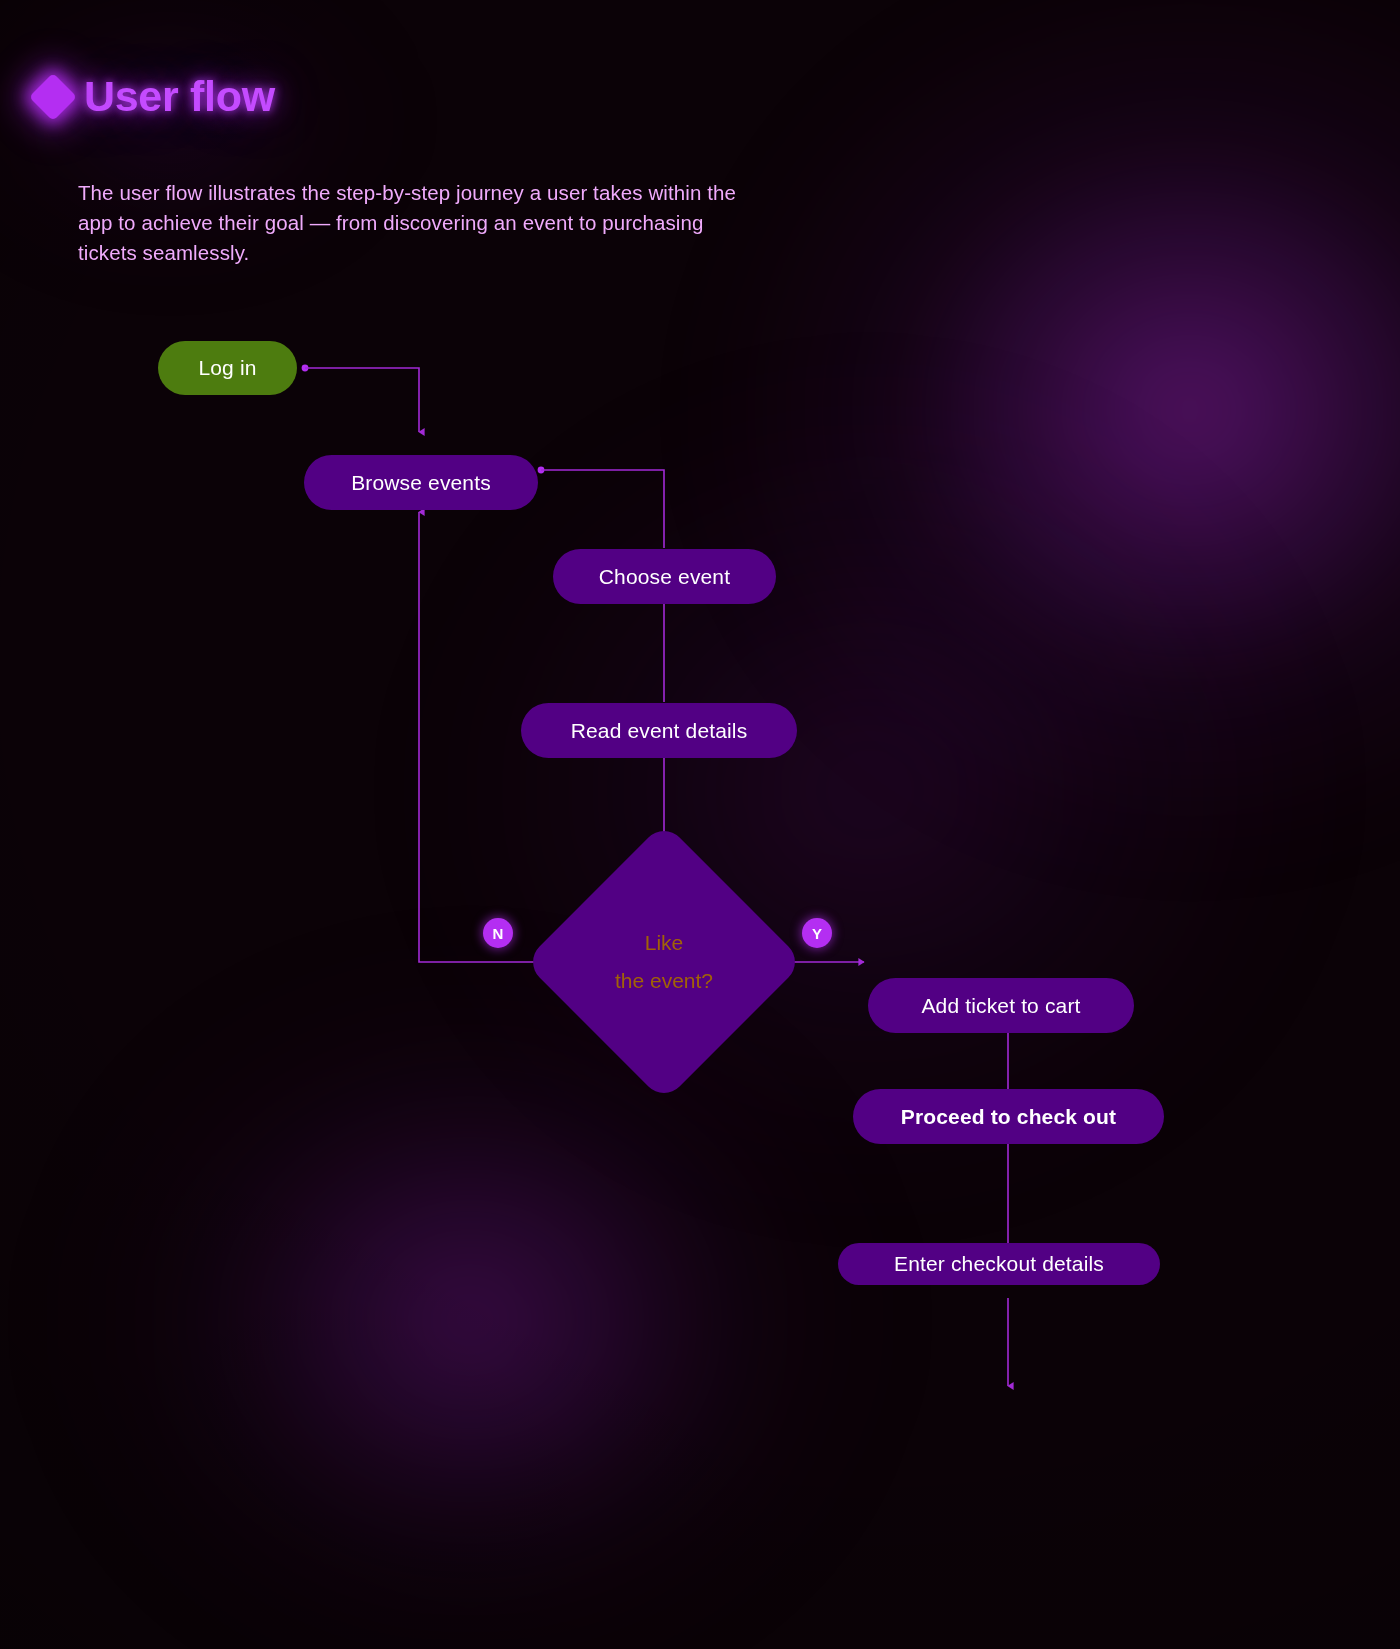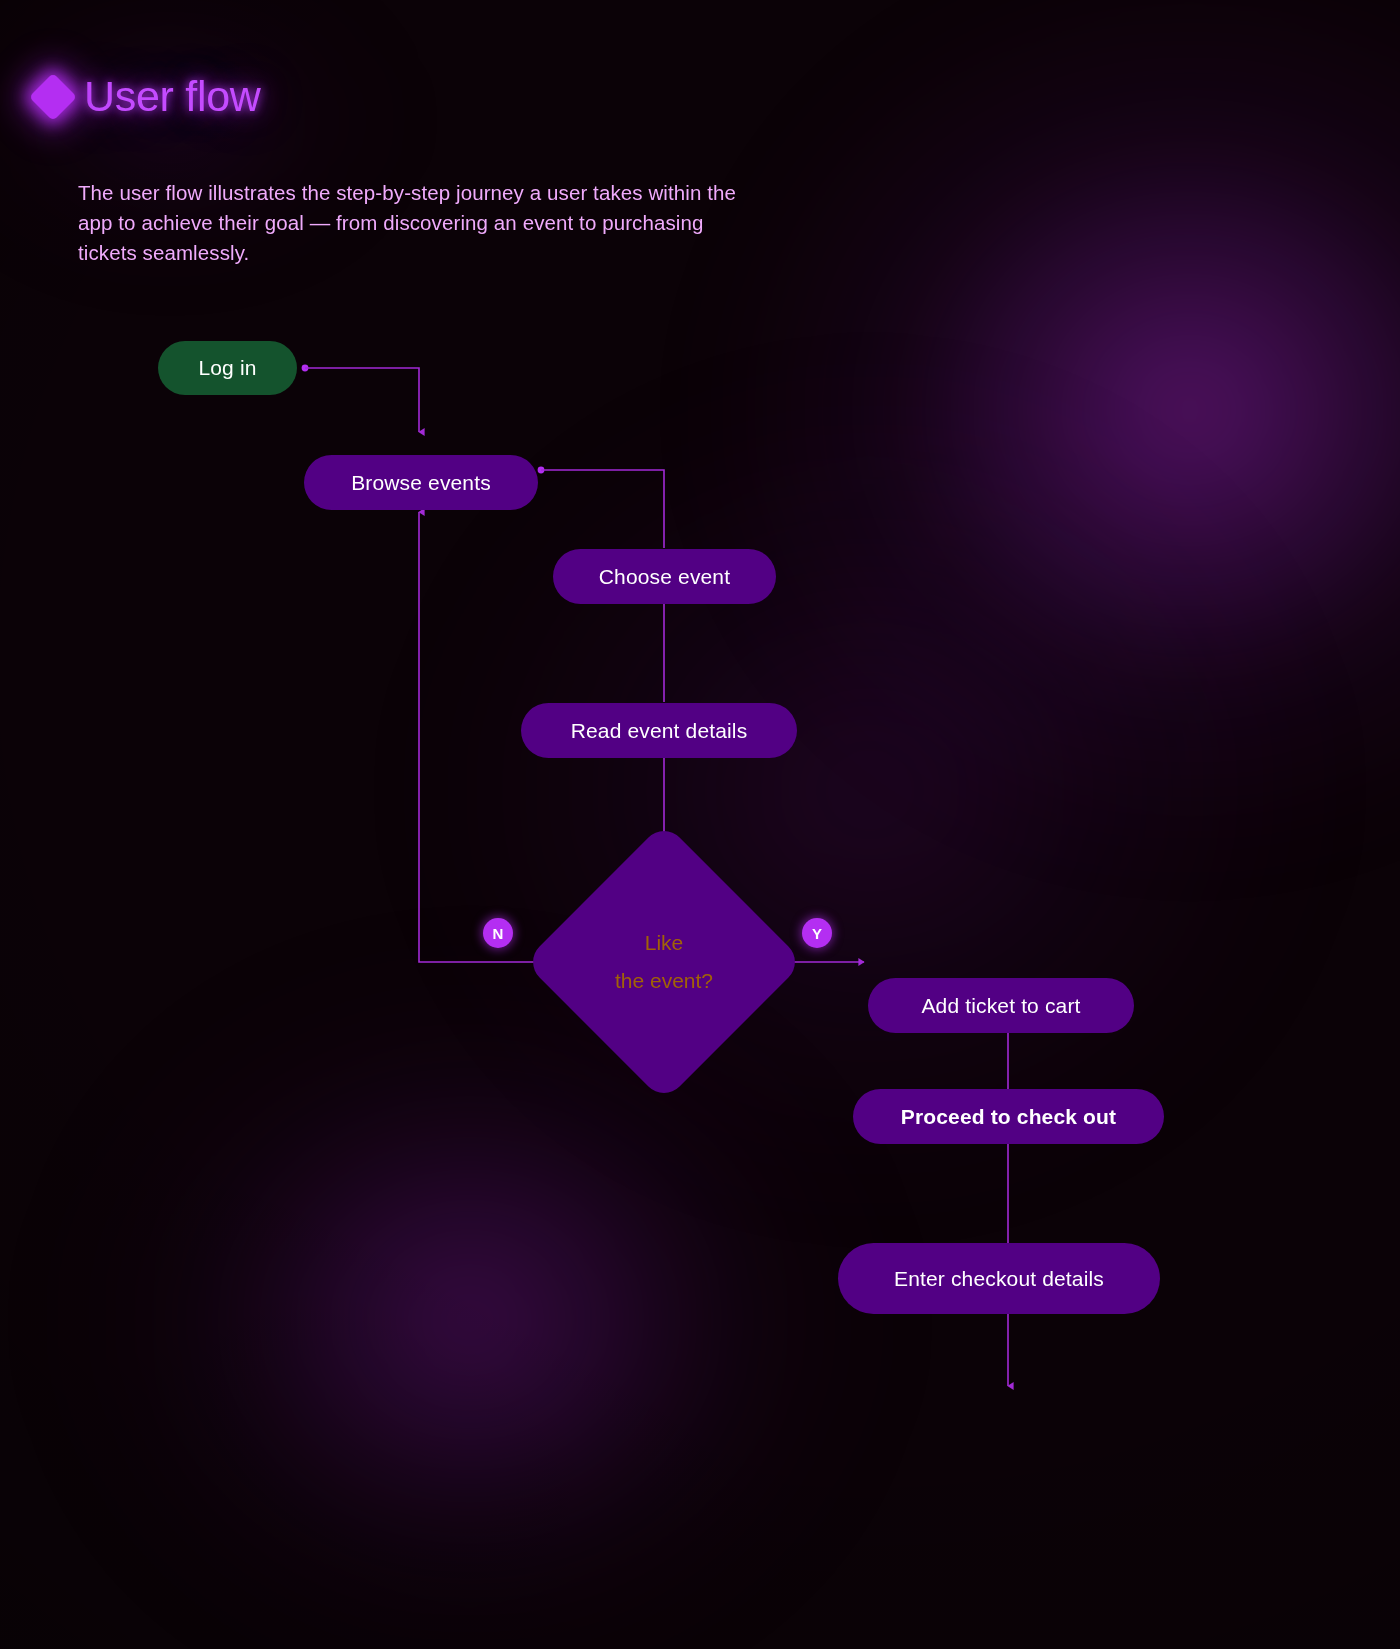--- a/index.html
+++ b/index.html
@@ -95,21 +95,21 @@
     height: 34px;
     transform: rotate(45deg);
     background: #b42ef2;
     border-radius: 5px;
     box-shadow:
       0 0 16px 5px rgba(180, 46, 242, 0.85),
       0 0 34px 12px rgba(160, 35, 220, 0.42);
   }
   .page-title {
     font-size: 43px;
-    font-weight: 400;
+    font-weight: 700;
     letter-spacing: -0.3px;
     color: #c44bff;
     text-shadow:
       0 0 10px rgba(186, 60, 250, 0.95),
       0 0 26px rgba(168, 40, 235, 0.72),
       0 0 52px rgba(140, 25, 205, 0.45);
   }
 
   .description {
     position: absolute;
@@ -142,21 +142,21 @@
     color: #ffffff;
     font-size: 21px;
     letter-spacing: 0.15px;
     white-space: nowrap;
     box-sizing: border-box;
   }
   .node.dark {
     background: #520084;
   }
   .node.bright {
-    background: #14532d;
+    background: #4d7c0f;
   }
 
   .decision {
     position: absolute;
     display: flex;
     flex-direction: column;
     justify-content: center;
     color: #a16207;
     font-size: 21px;
     line-height: 38px;
@@ -284,18 +284,18 @@
   </div>
 
   <div class="node dark" style="left:868px; top:978px; width:266px; height:55px;">
     <span>Add ticket to cart</span>
   </div>
 
   <div class="node dark" style="left:853px; top:1089px; width:311px; height:55px;font-weight:bold;">
     <span>Proceed to check out</span>
   </div>
 
-  <div class="node dark" style="left:838px; top:1243px; width:322px; height:71px;">
+  <div class="node dark" style="left:838px; top:1243px; width:322px; height:42px;">
     <span>Enter checkout details</span>
   </div>
 
 
 </div>
 
 </body></html>

